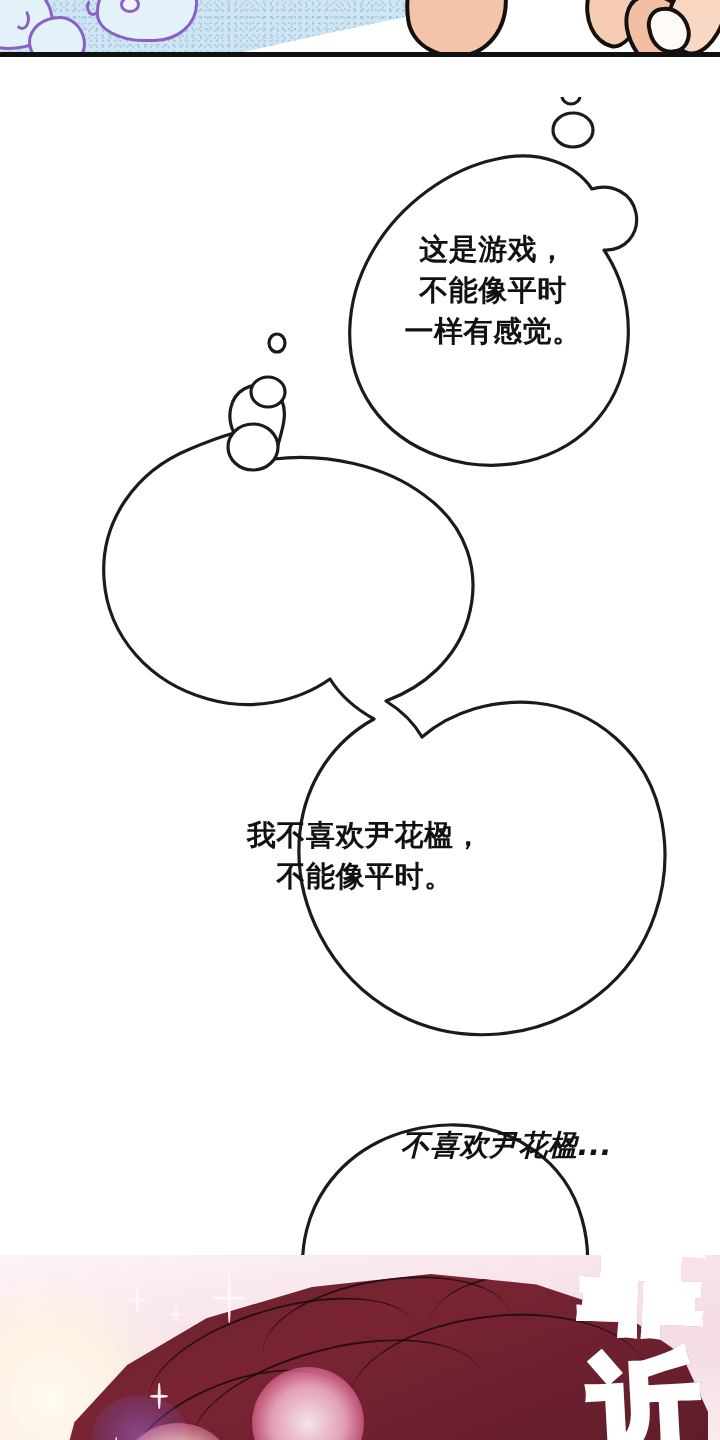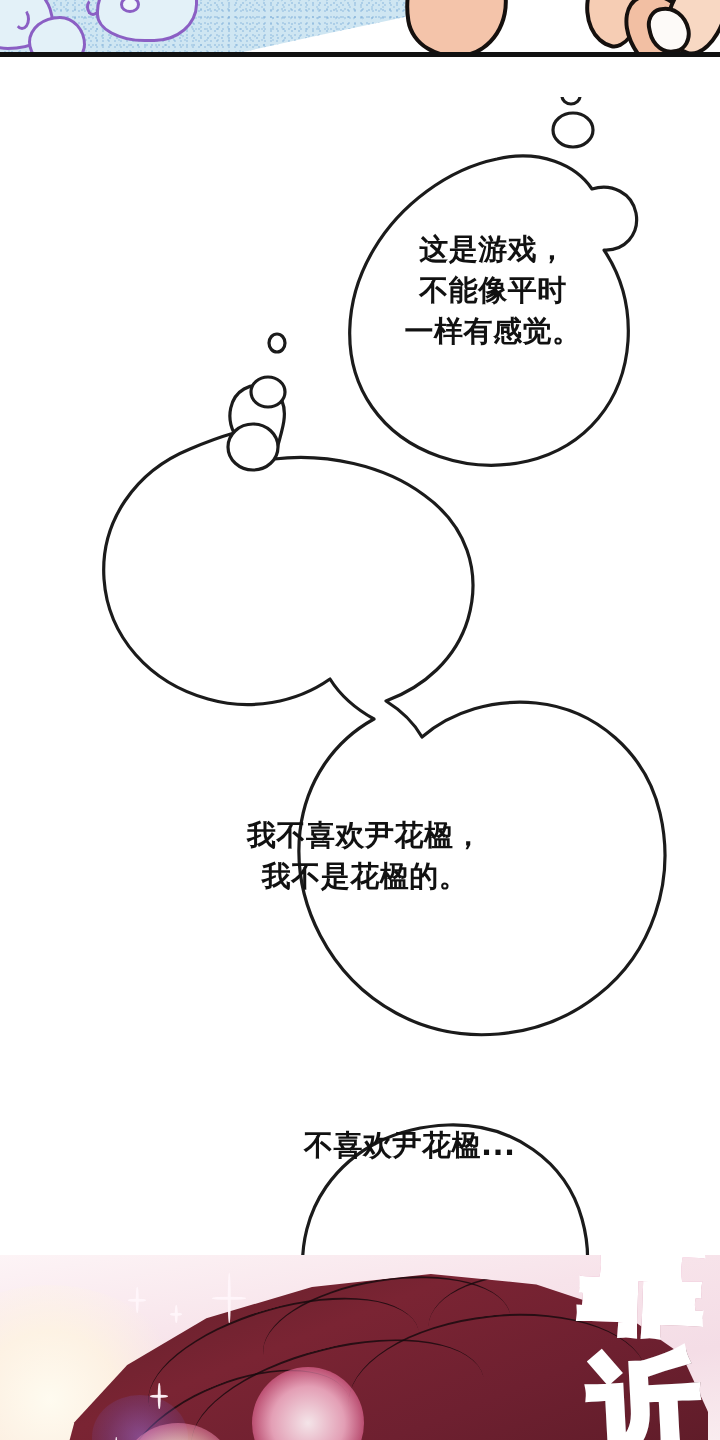--- a/index.html
+++ b/index.html
@@ -147,21 +147,21 @@
     font-family: "DejaVu Sans", "Liberation Sans", sans-serif;
     font-weight: 700;
     letter-spacing: .5px;
     white-space: pre-line;
     line-height: 1.42;
     pointer-events: none;
   }
   #text-b1 { left: 352px; top: 132px; width: 282px; font-size: 29px; }
   #text-b2 { left: 120px; top: 450px; width: 300px; font-size: 29px; }
   #text-b3 { left: 200px; top: 718px; width: 330px; font-size: 29px; }
-  #text-b4 { left: 304px; top: 1125px; width: 300px; font-size: 29px; text-align: left; }
+  #text-b4 { left: 312px; top: 1125px; width: 300px; font-size: 29px; text-align: right; font-style: italic; }
 
   
   .panel-bottom {
     position: absolute;
     left: 0; top: 1255px;
     width: 720px; height: 185px;
     overflow: hidden;
     background: linear-gradient(170deg, #fdf4f6 0%, #f7e3ea 40%, #f4dde6 70%, #f9ecef 100%);
   }
   .bottom-glow-left {
@@ -340,21 +340,21 @@
            C 296 1216, 290 1142, 326 1090
            C 354 1050, 398 1030, 448 1028 Z"></path>
     </svg>
 
     <div class="bubble-text" id="text-b1">这是游戏，
 不能像平时
 一样有感觉。</div>
 
 
     <div class="bubble-text" id="text-b3">我不喜欢尹花楹，
-我不是花楹的。</div>
+不能像平时。</div>
   </div>
 
   <div class="bubble-text" id="text-b4" style="position:absolute; z-index:6;">不喜欢尹花楹...</div>
 
   <div class="panel-bottom">
     <div class="bottom-glow-left"></div>
 
     <div class="hair">
       <div class="hair-strand hs1"></div>
       <div class="hair-strand hs2"></div>

